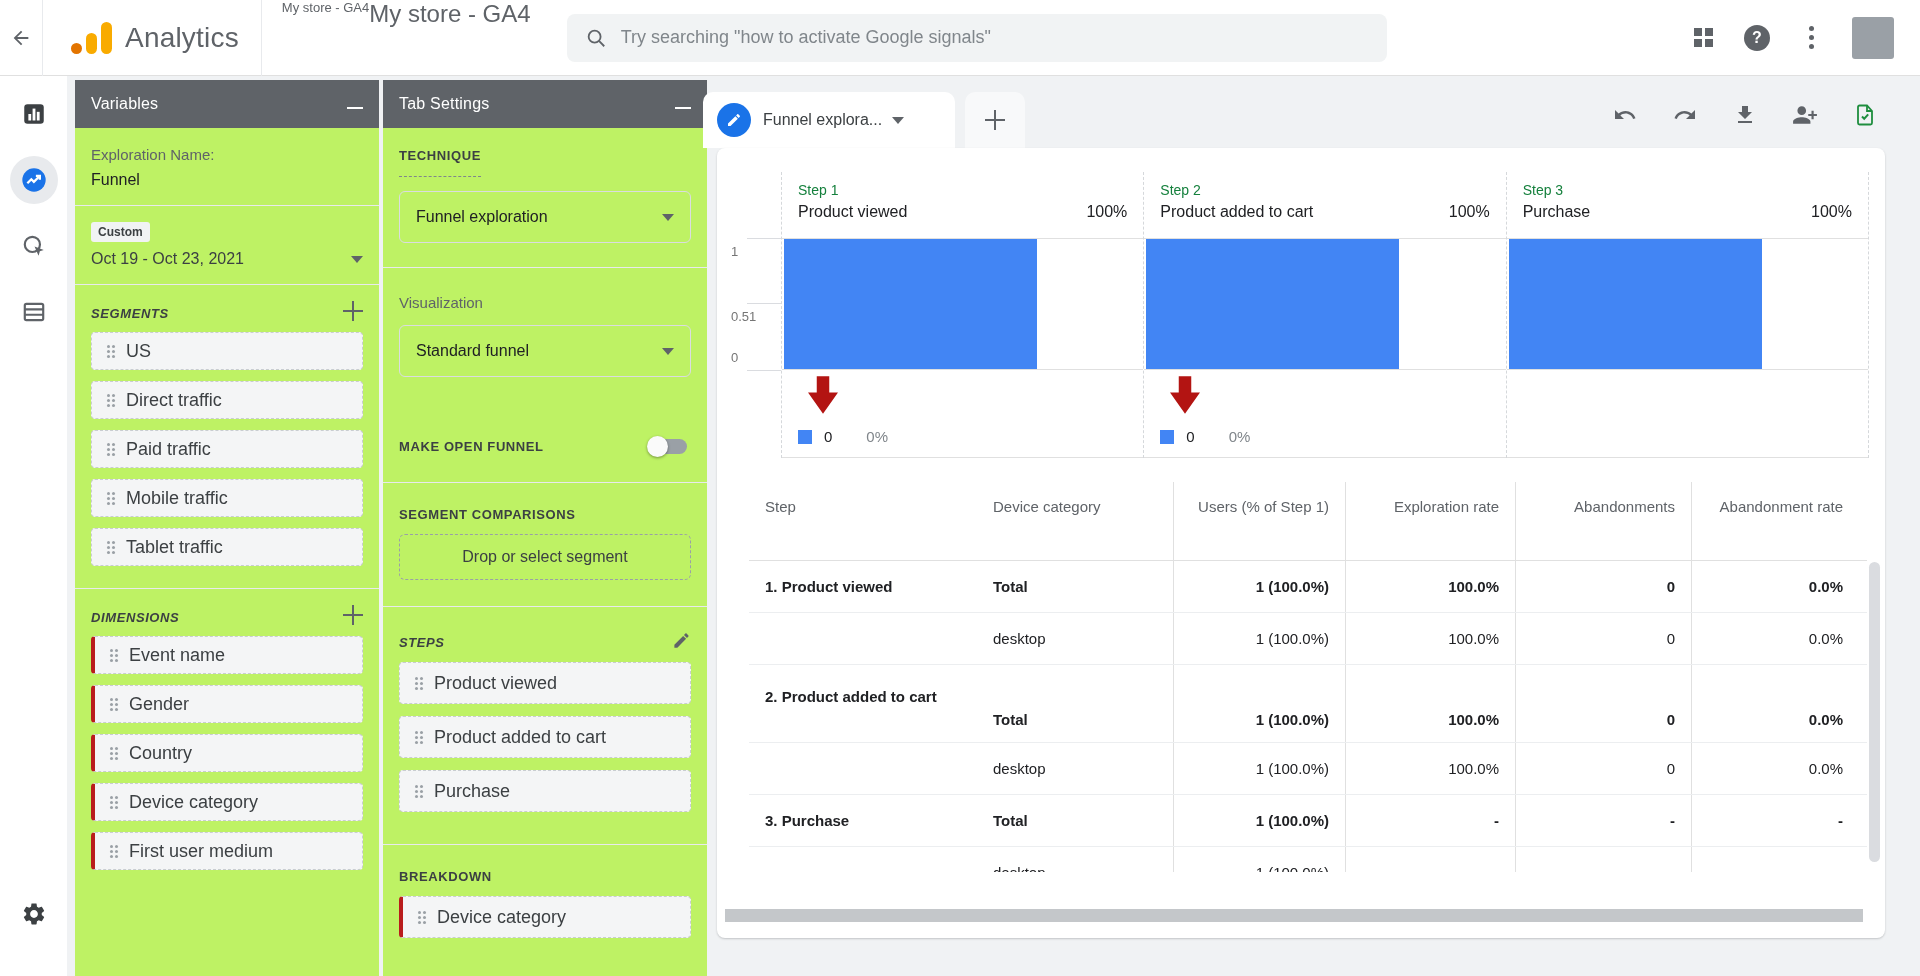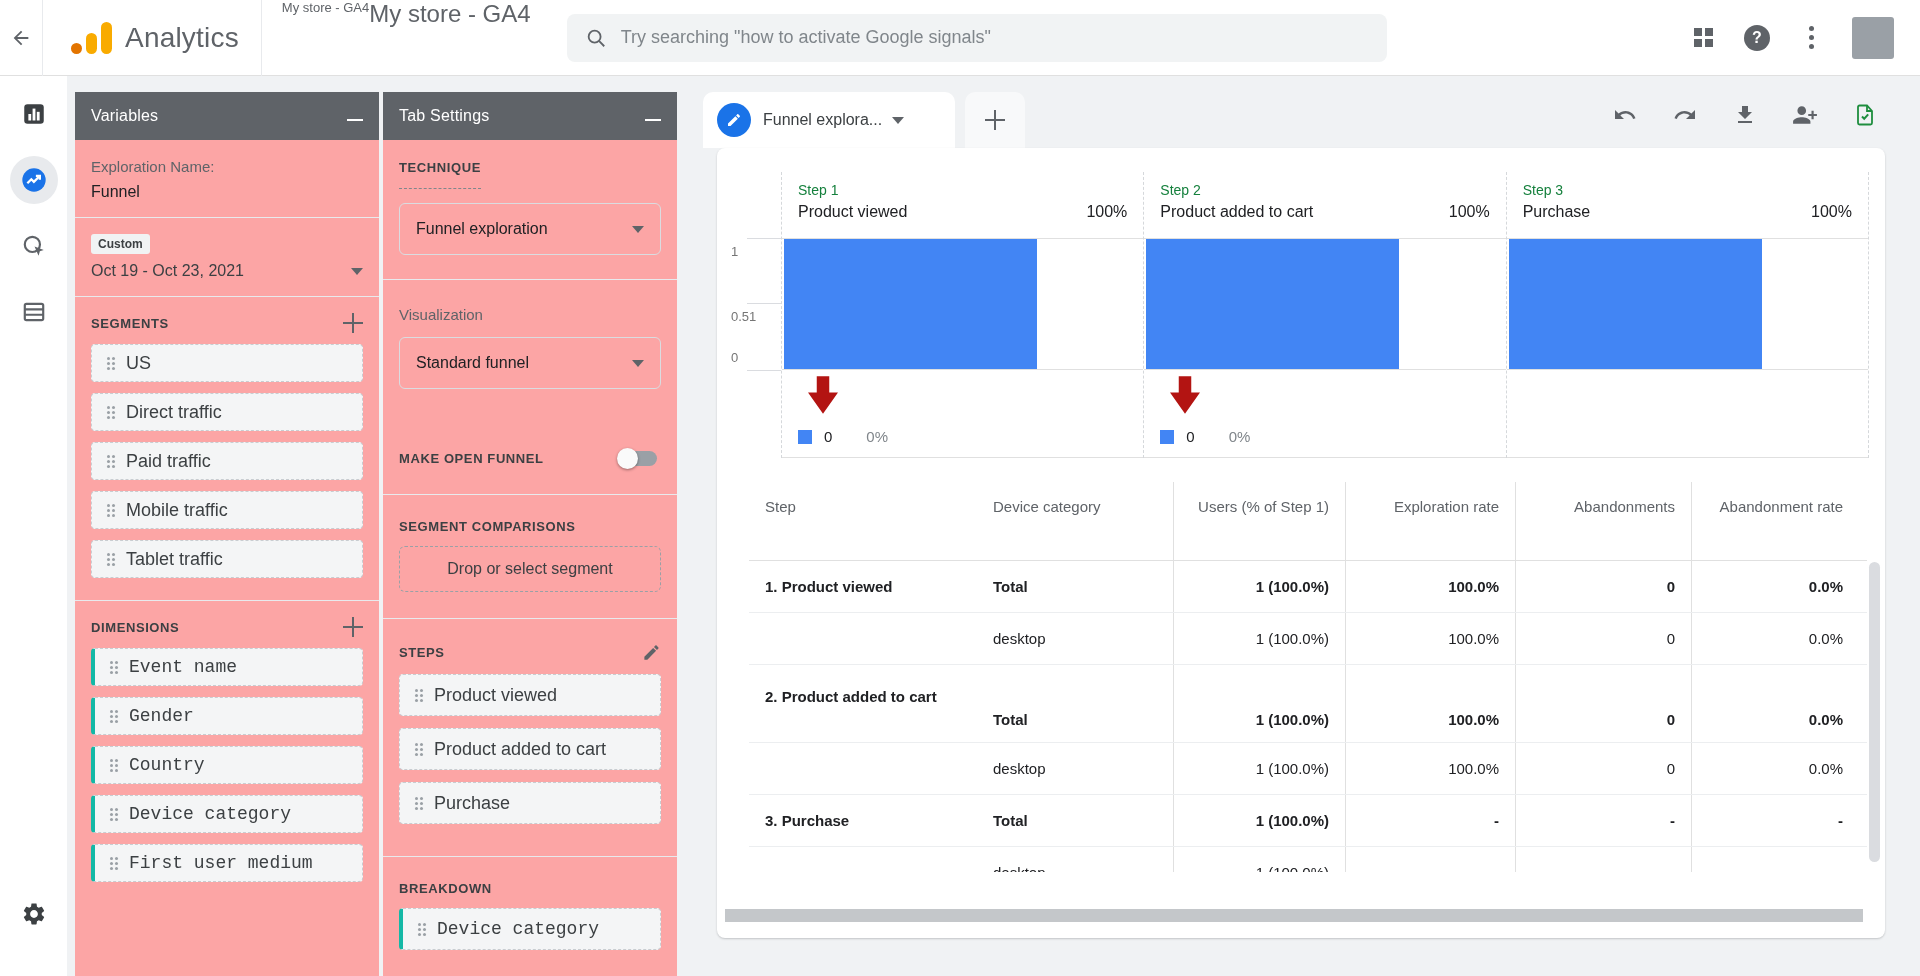--- a/index.html
+++ b/index.html
@@ -50,48 +50,48 @@
 
   
   .rail { position:absolute; left:0; top:0; width:67px; bottom:0; background:#fff;
           display:flex; flex-direction:column; align-items:center; padding-top:14px; }
   .rail-btn { width:48px; height:48px; border:none; background:transparent; border-radius:50%;
               display:flex; align-items:center; justify-content:center; margin-bottom:18px; cursor:pointer; }
   .rail-btn.sel { background:#e8eaed; }
   .rail-gear { position:absolute; bottom:20px; left:0; width:67px; display:flex; justify-content:center; }
 
   
-  .panel { position:absolute; top:16px; bottom:0; background:#fca5a5; overflow:hidden; }
+  .panel { position:absolute; top:4px; bottom:0; background:#bef264; overflow:hidden; }
   .panel-vars { left:75px; width:304px; }
-  .panel-tabs { left:383px; width:294px; }
+  .panel-tabs { left:383px; width:324px; }
   .phead { height:48px; background:#5f6368; color:#fff; display:flex; align-items:center;
            justify-content:space-between; padding:0 16px; }
   .phead-title { font-size:16px; font-weight:500; letter-spacing:.2px; }
   .minus { width:16px; height:2px; background:#fff; cursor:pointer; margin-top:8px; }
   .pbody { padding:18px 16px 0 16px; }
   .pdiv { height:1px; background:#e8eaed; margin:16px -16px; }
   .lbl-gray { font-size:15px; color:#5f6368; }
   .sec-lbl { font-size:13px; font-weight:bold; color:#3c4043; letter-spacing:.6px; }
-  .sec-row { display:flex; align-items:center; justify-content:space-between; }
+  .sec-row { display:flex; align-items:flex-end; justify-content:space-between;font-style:italic; }
   .plus { position:relative; width:20px; height:20px; cursor:pointer; }
   .plus::before { content:""; position:absolute; left:9px; top:0; width:2px; height:20px; background:#5f6368; }
   .plus::after  { content:""; position:absolute; left:0; top:9px; width:20px; height:2px; background:#5f6368; }
   .expl-name { font-size:16px; color:#202124; margin-top:8px; }
   .badge { display:inline-block; background:#f1f3f4; color:#3c4043; font-size:12px; font-weight:bold;
            padding:3px 7px; border-radius:3px; }
   .date-row { display:flex; align-items:center; justify-content:space-between; margin-top:8px; cursor:pointer; }
   .date-txt { font-size:16px; color:#3c4043; }
   .caret { width:0; height:0; border-left:6px solid transparent; border-right:6px solid transparent;
            border-top:7px solid #5f6368; }
   .chip { display:flex; align-items:center; height:38px; margin-top:11px; background:#f4f5f6;
           border:1px dashed #c9cdd1; border-radius:4px; padding:0 12px; cursor:grab; }
   .chip .dots { width:3px; height:3px; border-radius:50%; background:#9aa0a6; margin:0 16px 10px 3px;
     box-shadow:5px 0 0 #9aa0a6, 0 5px 0 #9aa0a6, 5px 5px 0 #9aa0a6, 0 10px 0 #9aa0a6, 5px 10px 0 #9aa0a6; }
   .chip .clabel { font-size:18px; color:#3c4043; }
-  .chip.green { border-left:4px solid #14b8a6;font-family:Liberation Mono, monospace; }
+  .chip.green { border-left:4px solid #b91c1c; }
   .chip.step { height:42px; margin-top:12px; }
 
   .dash-under { display:inline-block; border-bottom:1px dashed #80868b; padding-bottom:13px; }
   .selectbox { margin-top:14px; height:52px; border:1px solid #dadce0; border-radius:6px;
                display:flex; align-items:center; justify-content:space-between; padding:0 16px; cursor:pointer; }
   .selectbox .sval { font-size:16px; color:#202124; }
   .toggle-row { display:flex; align-items:center; justify-content:space-between; margin-top:62px; }
   .toggle { position:relative; width:36px; height:15px; background:#9aa0a6; border-radius:8px; cursor:pointer; margin-right:4px; }
   .toggle .knob { position:absolute; left:-4px; top:-3px; width:21px; height:21px; border-radius:50%;
                   background:#fafafa; box-shadow:0 1px 3px rgba(0,0,0,.4); }

